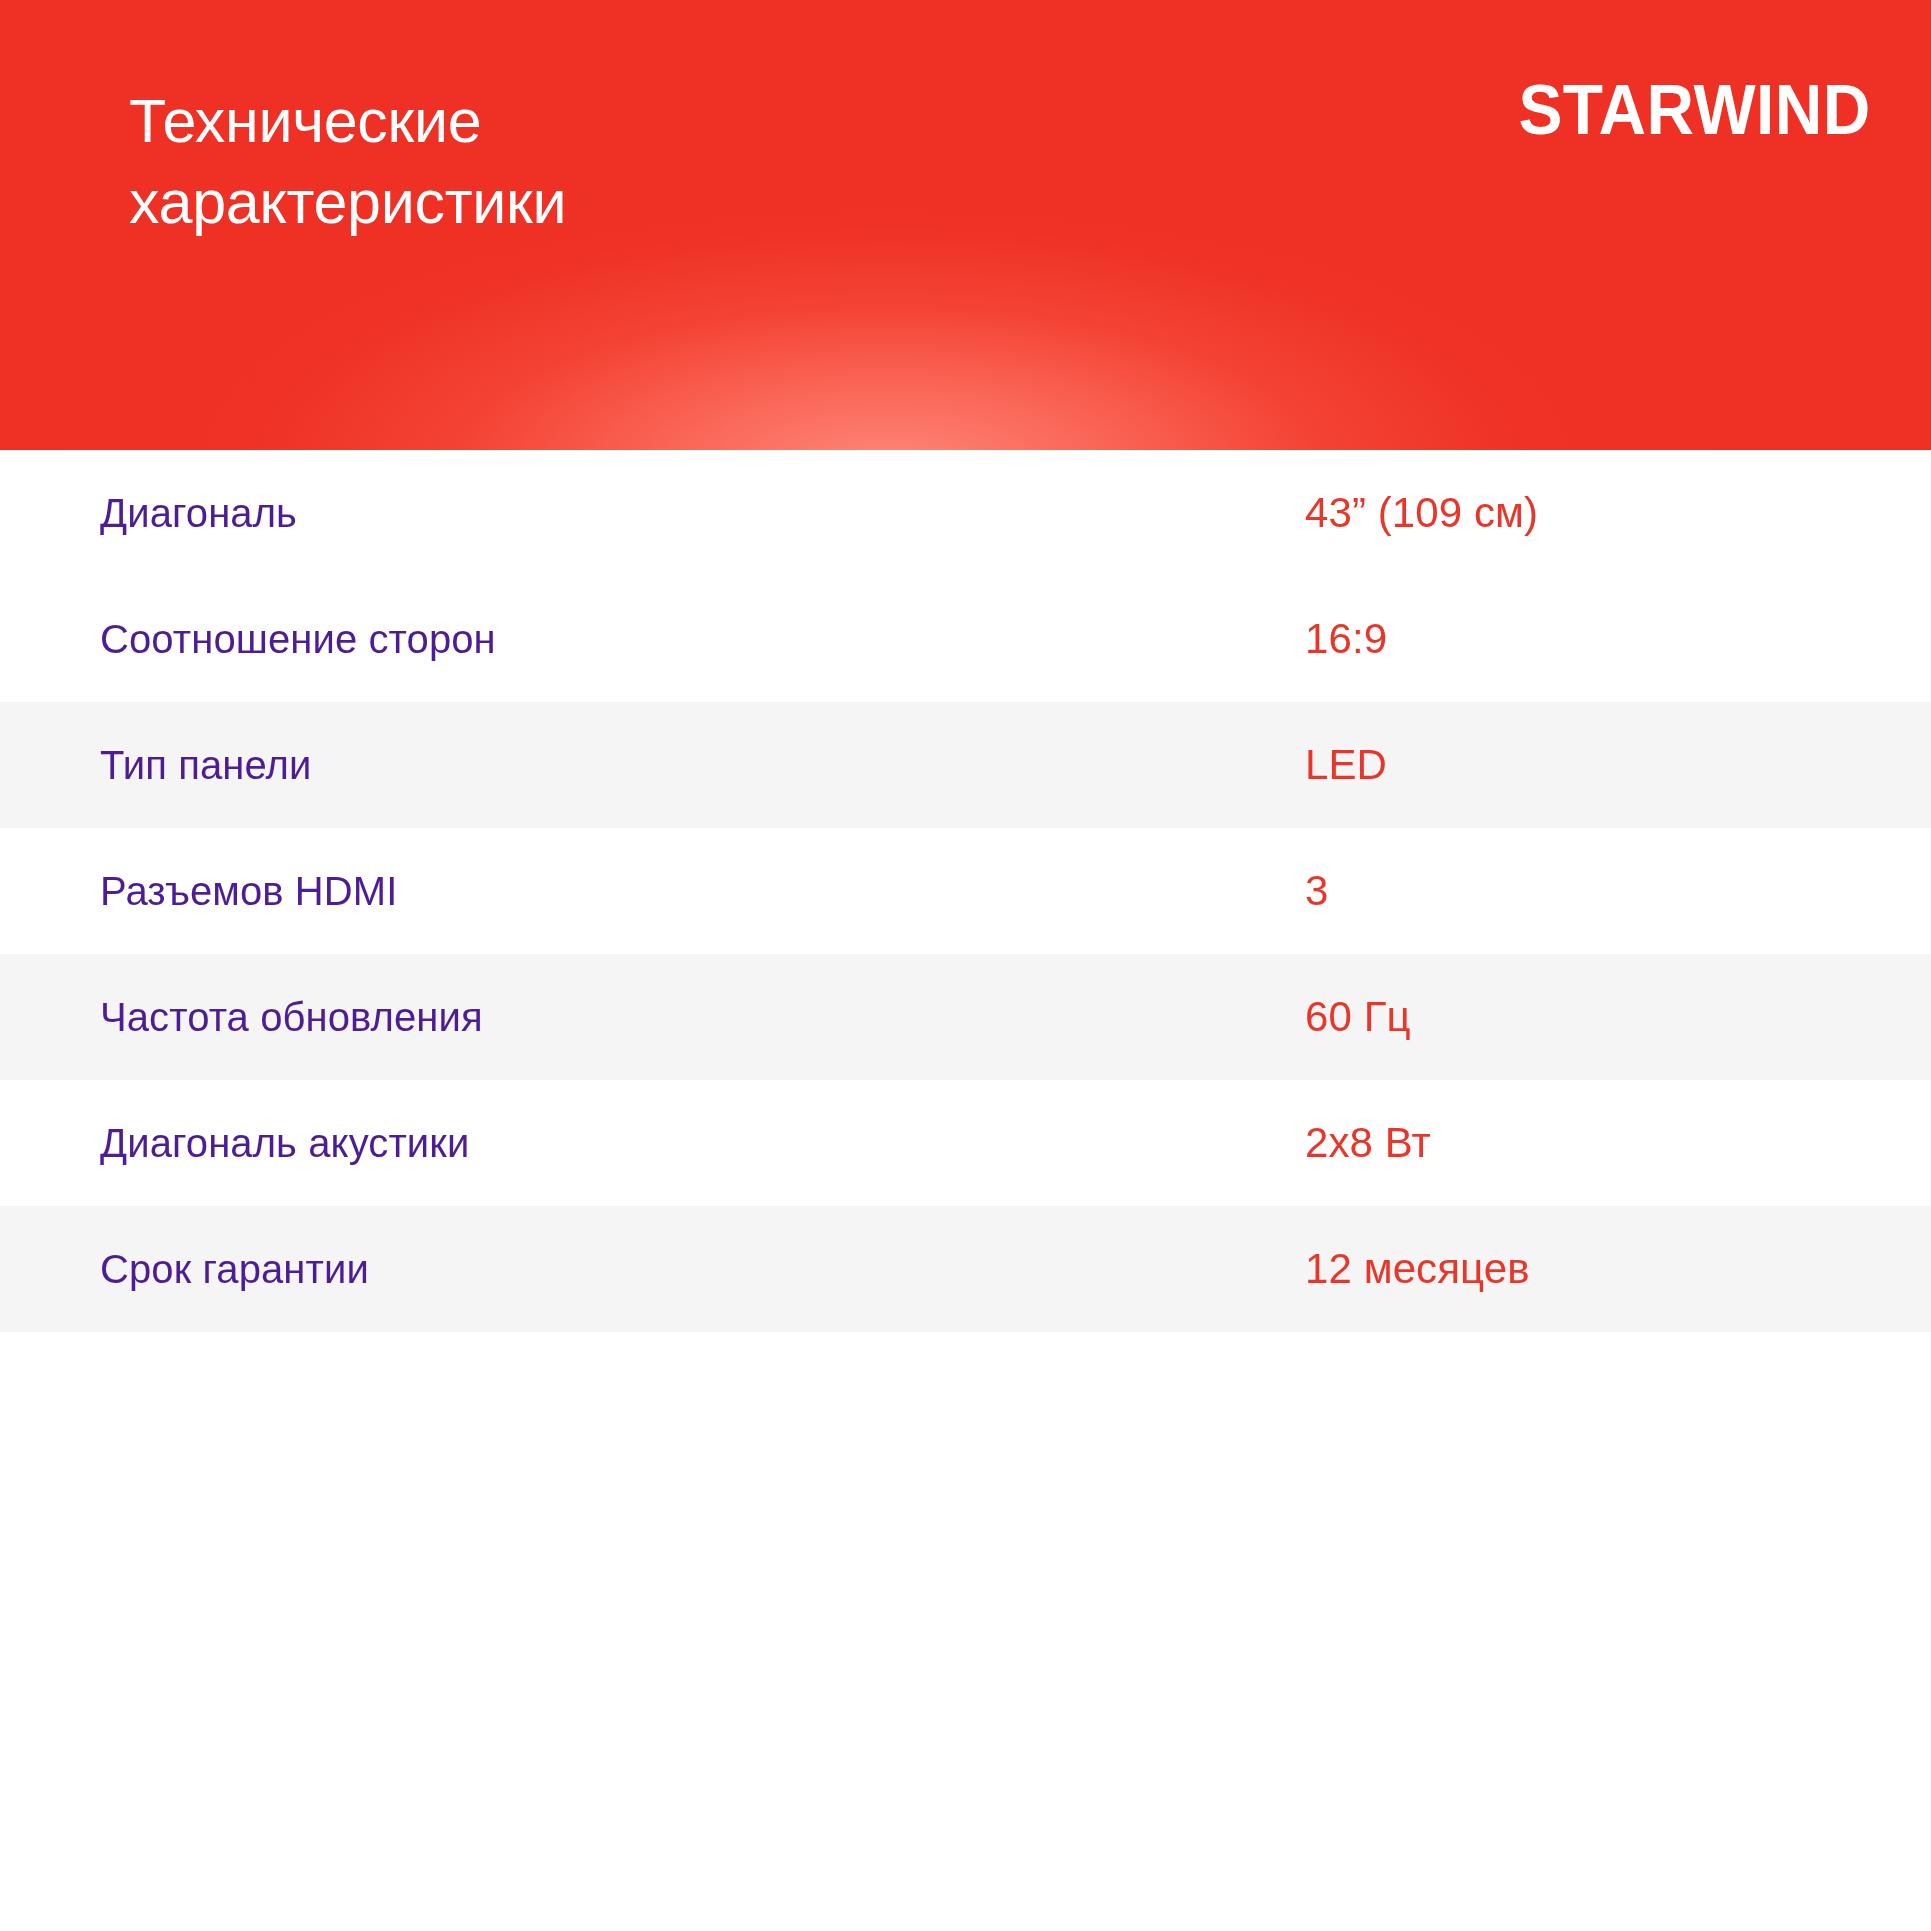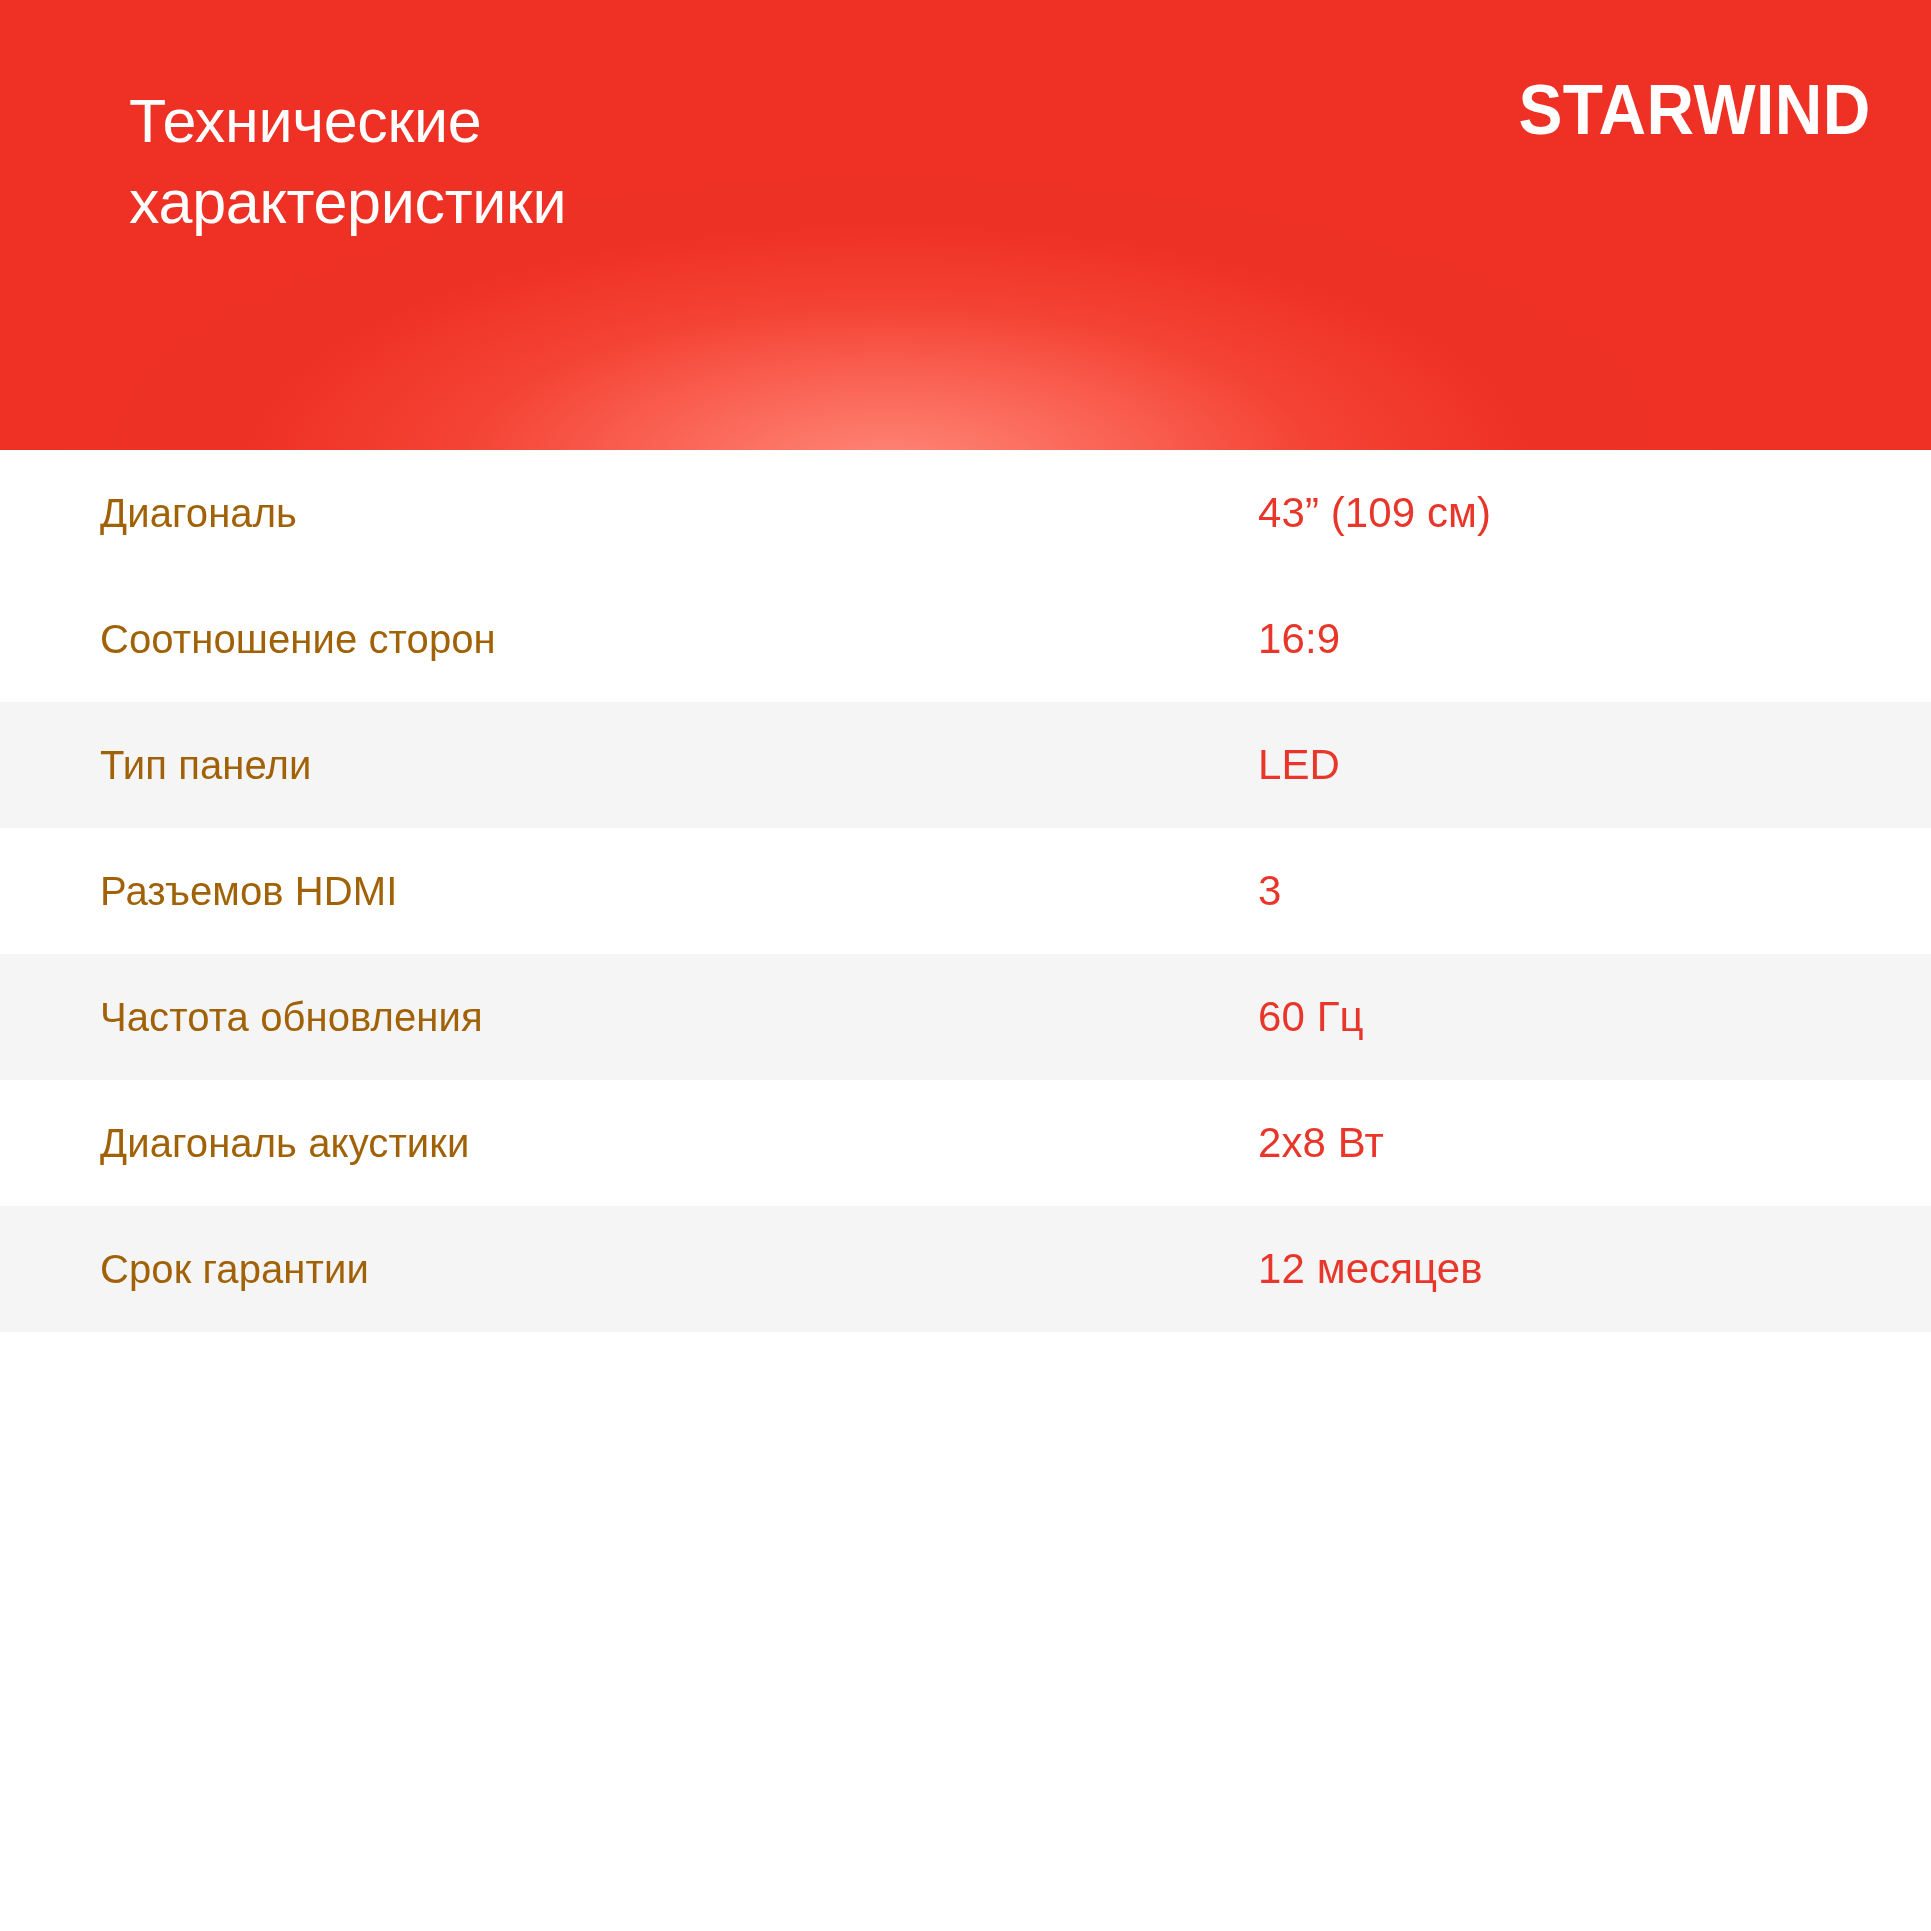--- a/index.html
+++ b/index.html
@@ -88,29 +88,29 @@
     display: flex;
     align-items: center;
     background: #ffffff;
   }
   .spec-row.alt {
     background: #f5f5f5;
   }
   .spec-label {
     position: absolute;
     left: 100px;
-    color: #a16207;
+    color: #4c1d95;
     font-size: 40px;
     font-weight: 400;
     letter-spacing: 0.1px;
     white-space: nowrap;
   }
   .spec-value {
     position: absolute;
-    left: 1258px;
+    left: 1305px;
     color: #e8372a;
     font-size: 42px;
     font-weight: 400;
     letter-spacing: 0.1px;
     white-space: nowrap;
   }
   .spec-value sup {
     font-size: 0.62em;
     vertical-align: super;
     line-height: 0;

